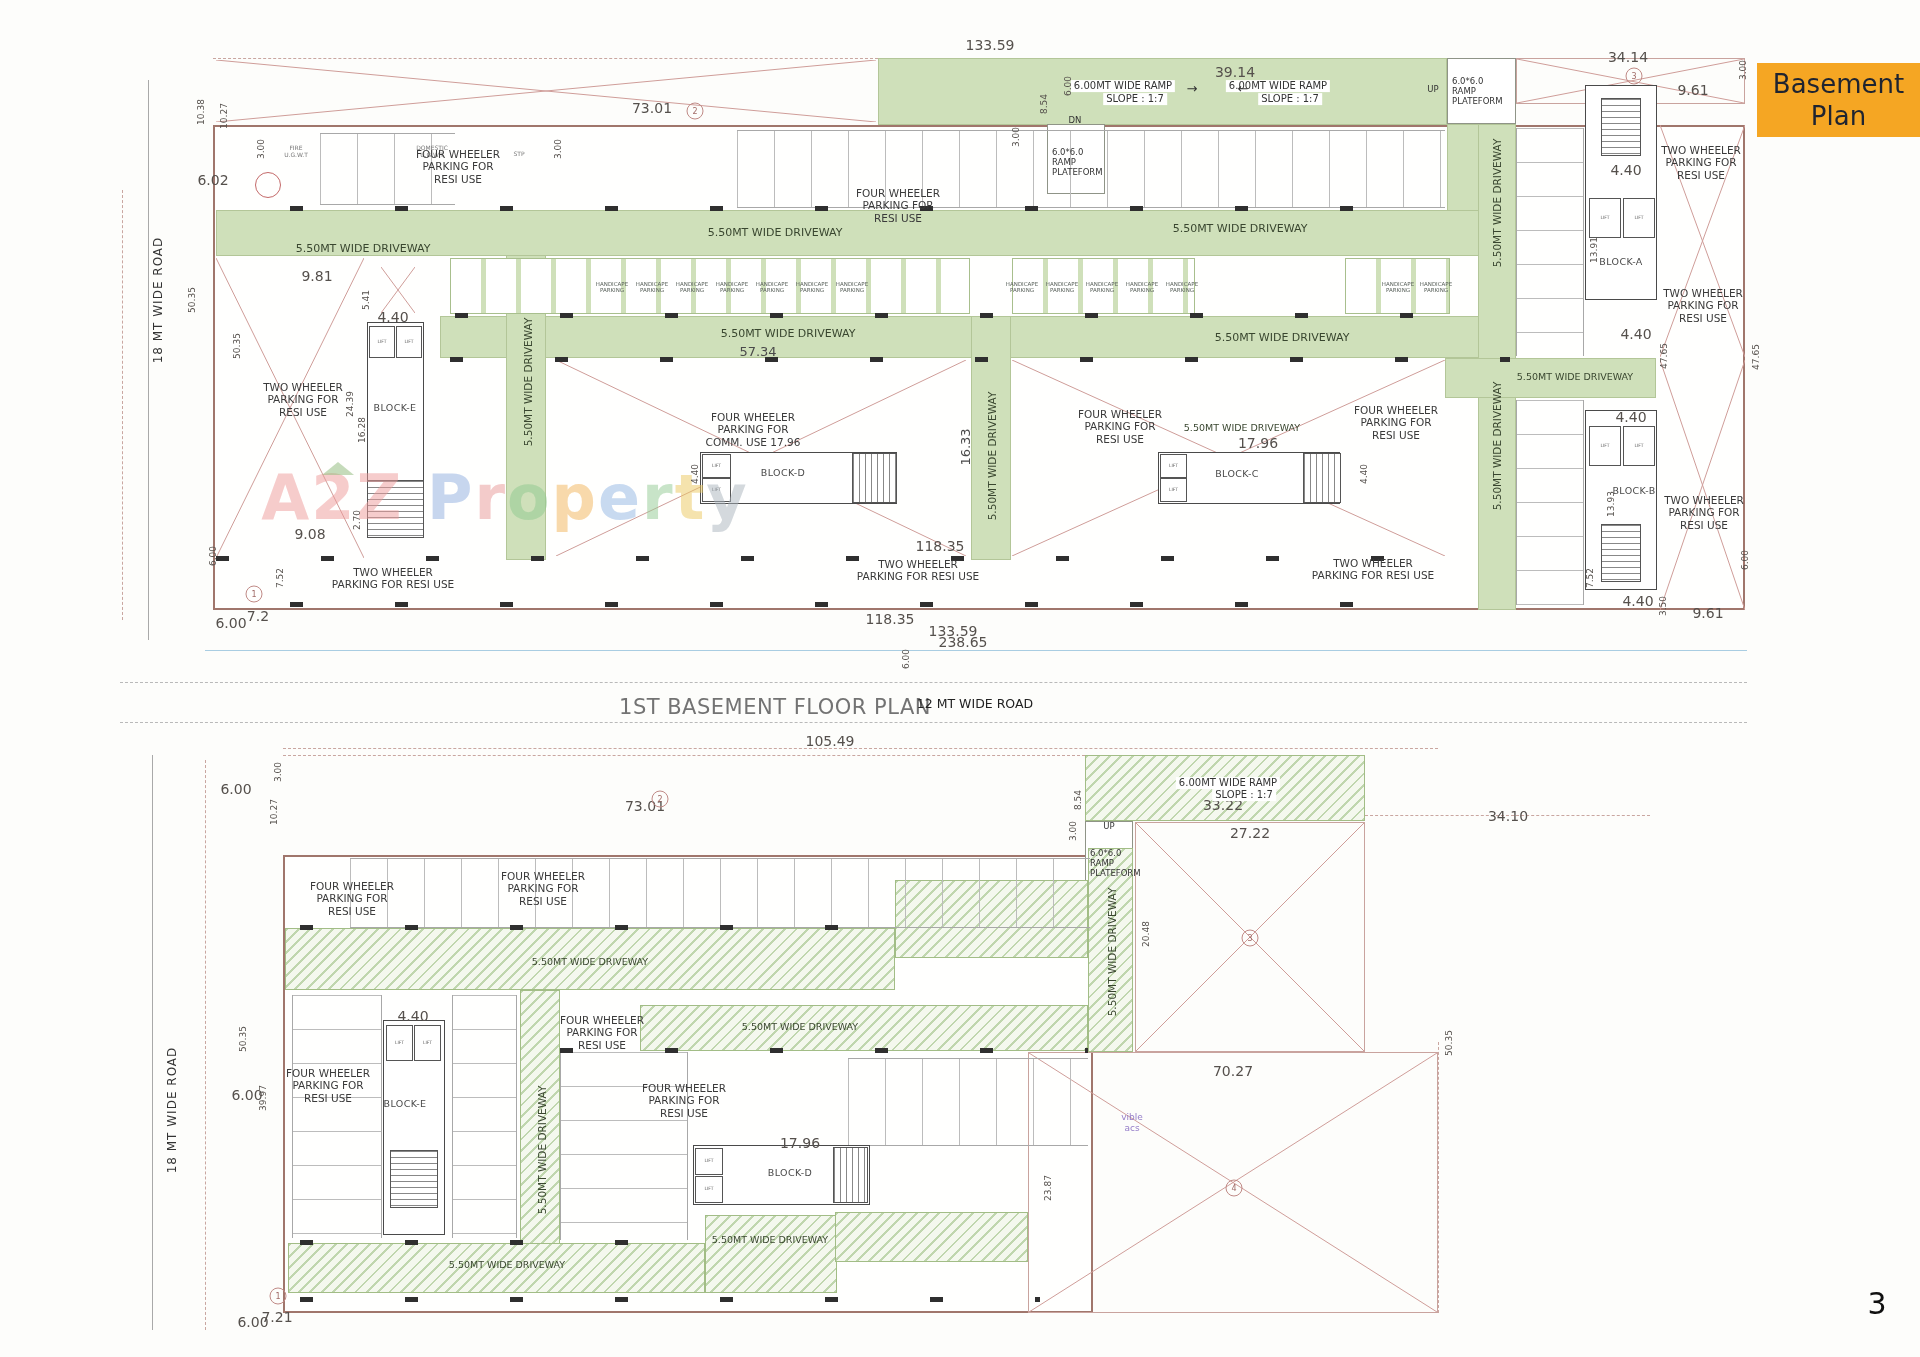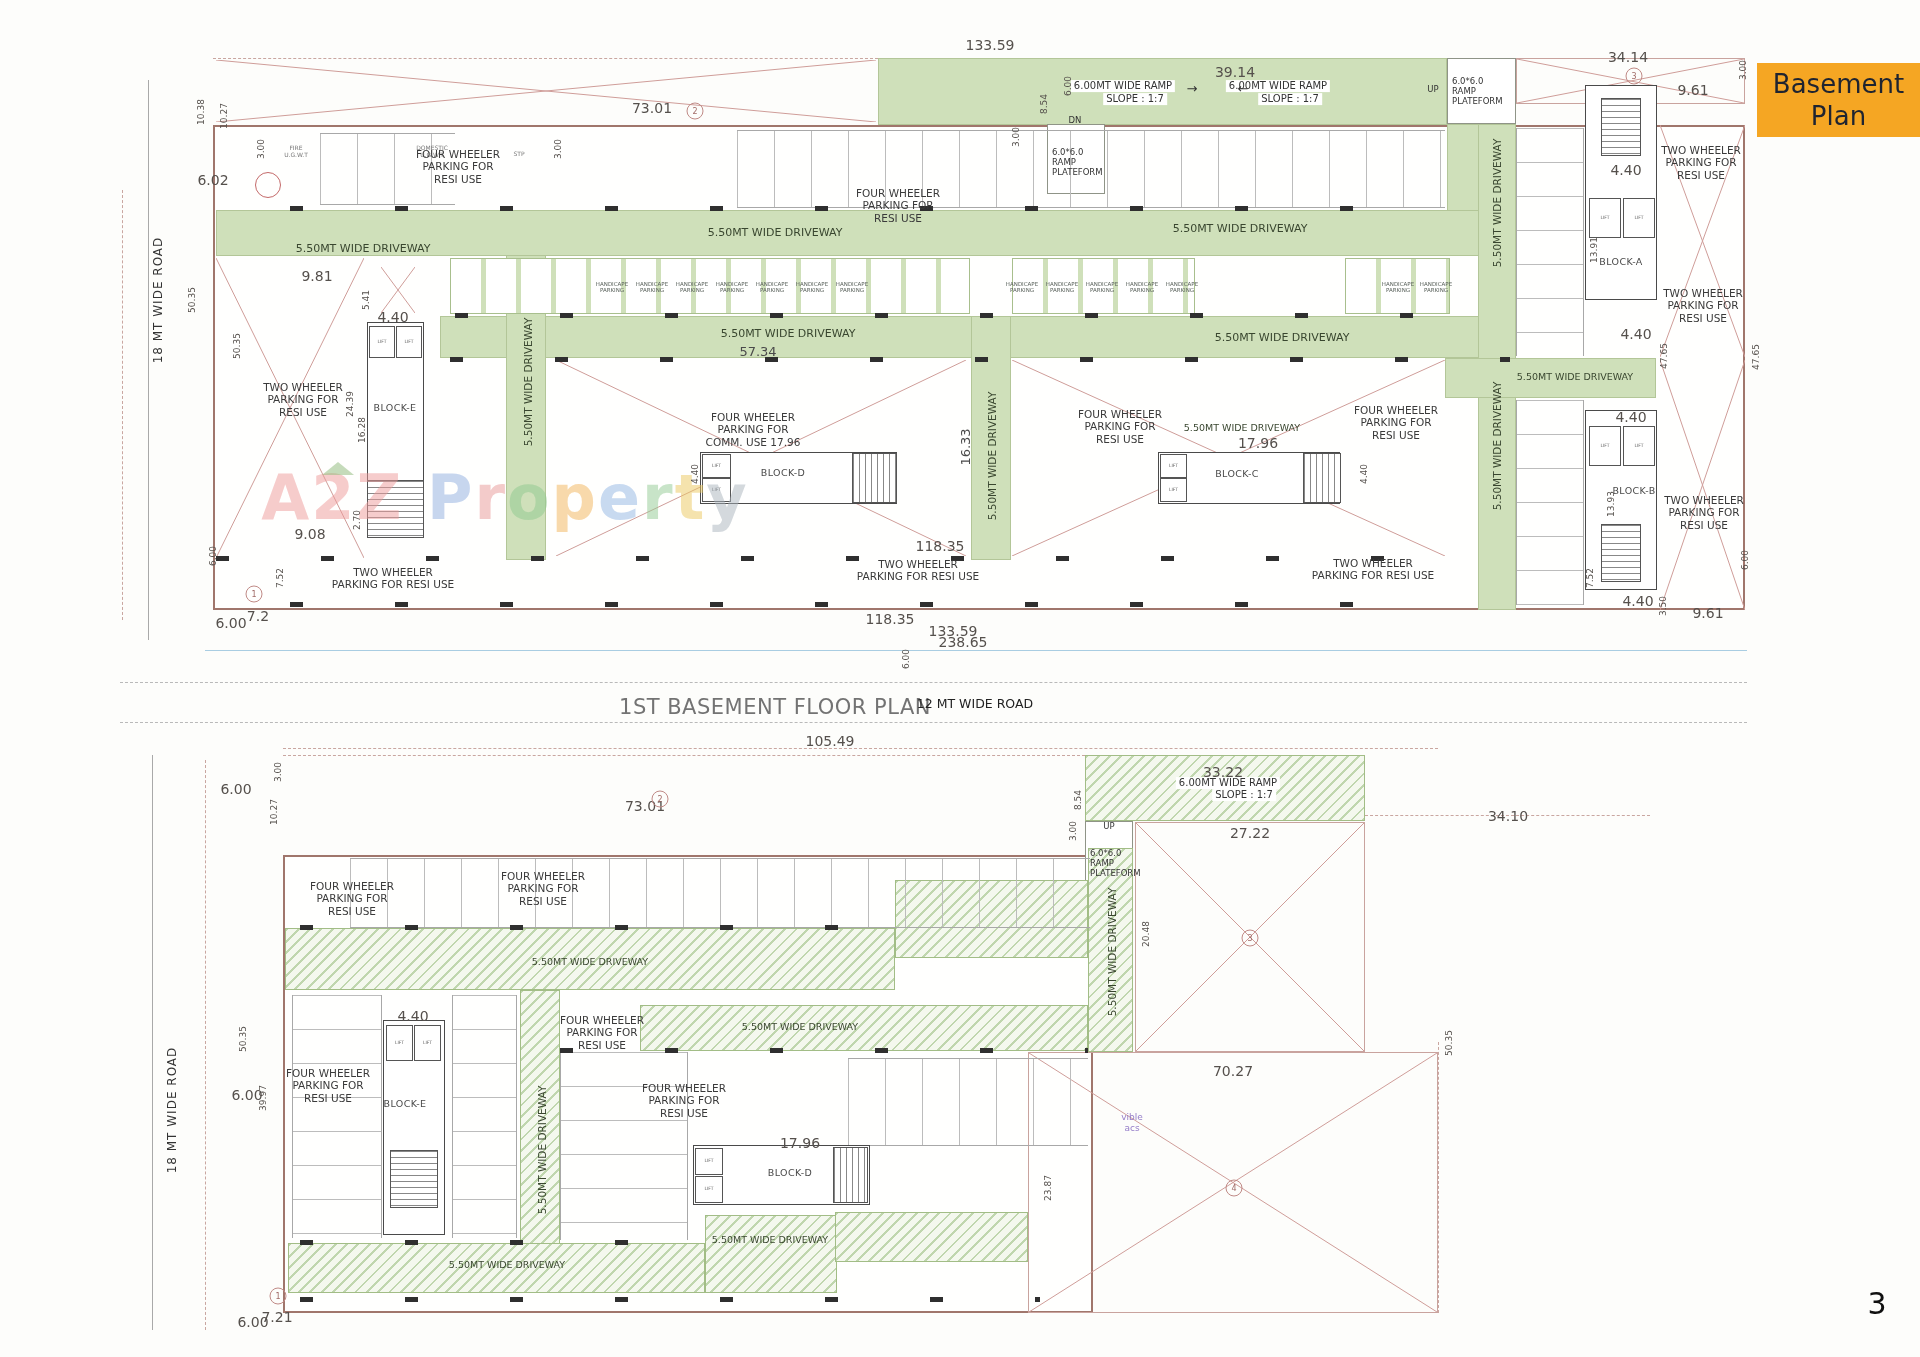--- a/index.html
+++ b/index.html
@@ -375,21 +375,21 @@
 PARKING FOR
 RESI USE</span>
       <span class="ann lbl" style="left: 1704px; top: 513px;">TWO  WHEELER
 PARKING FOR
 RESI USE</span>
       <span class="ann dim" style="left: 830px; top: 741px;">105.49</span>
       <span class="ann dim" style="left: 236px; top: 789px;">6.00</span>
       <span class="ann dimv" style="left: 278px; top: 772px;">3.00</span>
       <span class="ann dimv" style="left: 274px; top: 812px;">10.27</span>
       <span class="ann dim" style="left: 645px; top: 806px;">73.01</span>
-      <span class="ann dim" style="left: 1223px; top: 772px;">33.22</span>
+      <span class="ann dim" style="left: 1223px; top: 805px;">33.22</span>
       <span class="ann rlab" style="left: 1228px; top: 783px;">6.00MT WIDE  RAMP</span>
       <span class="ann rlab" style="left: 1244px; top: 795px;">SLOPE : 1:7</span>
       <span class="ann dimv" style="left: 1078px; top: 800px;">8.54</span>
       <span class="ann dimv" style="left: 1073px; top: 831px;">3.00</span>
       <span class="ann tinyb" style="left: 1109px; top: 826px;">UP</span>
       <span class="ann tlab" style="left: 1090px; top: 863px;">6.0*6.0
 RAMP
 PLATEFORM</span>
       <span class="ann dim" style="left: 1250px; top: 833px;">27.22</span>
       <span class="ann dim" style="left: 1508px; top: 816px;">34.10</span>

